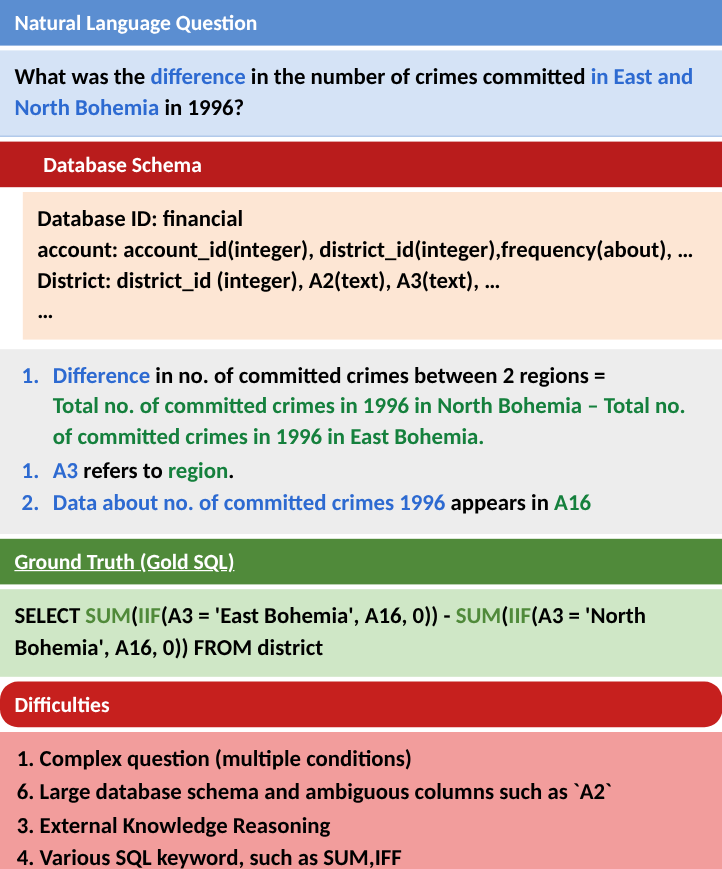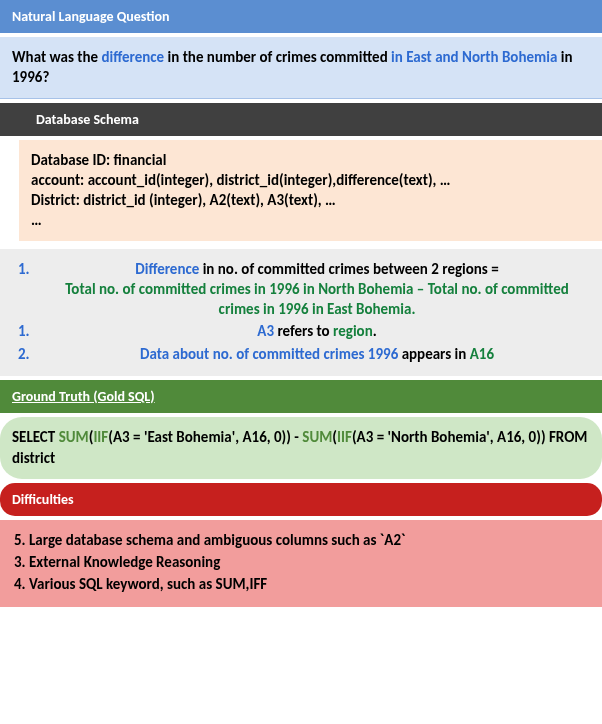--- a/index.html
+++ b/index.html
@@ -7,78 +7,78 @@
     font-family: Calibri, Arial, sans-serif;
     width: 602px;
     font-size: 16px;
     color: #000;
   }
   .section { width: 100%; }
   .header {
     color: #fff;
     font-weight: bold;
     padding: 8px 12px;
-    font-size: 14px;
+    font-size: 18px;
   }
   .body {
     padding: 10px 12px;
     font-weight: bold;
-    font-size: 15px;
+    font-size: 19px;
     line-height: 1.35;
   }
   
   .nlq-header { background: #5b8ed1; }
   .nlq-body   { background: #d5e3f6; border-bottom: 1px solid #a7c2e8; }
   
-  .schema-header { background: #404040; padding-left: 36px; }
+  .schema-header { background: #b91c1c; padding-left: 36px; }
   .schema-body   { background: #fde6d4; font-weight: bold; margin-left: 19px; }
   
   .ext-header { background: #999999; }
   .ext-body   { background: #ededed; }
   
   .gt-header { background: #508a3a; text-decoration: underline; }
   .gt-body   { background: #cfe7c6; }
   
   .diff-header { background: #c6201e; border-radius: 15px; }
   .diff-body   { background: #f29d9c; }
 
   .blue   { color: #2d6ad1; }
   .orange { color: #15803d; }
   .green  { color: #508a3a; }
 
   ol.ext-list { list-style: none; padding-left: 6px; }
   ol.ext-list li { display: flex; margin-bottom: 2px; }
   ol.ext-list .num { width: 26px; flex-shrink: 0; color: #2d6ad1; font-weight: bold; }
-  ol.ext-list .txt { flex: 1; text-align: center; }
+  ol.ext-list .txt { flex: 1; }
 
   ol.diff-list { list-style: none; padding-left: 2px; }
   ol.diff-list li { margin-bottom: 2px; }
 
   .spacer-xs { height: 4px; }
-  .sql-line { line-height: 1.4; border-radius: 22px; }
+  .sql-line { line-height: 1.4; }
 </style>
 </head>
 <body>
 
 <div class="section">
   <div class="header nlq-header">Natural Language Question</div>
   <div class="spacer-xs"></div>
   <div class="body nlq-body">
     <span>What was the </span><span class="blue">difference</span><span> in the number of crimes committed </span><span class="blue">in East and North Bohemia</span><span> in 1996?</span>
   </div>
 </div>
 
 <div class="spacer-xs"></div>
 
 <div class="section">
   <div class="header schema-header">Database Schema</div>
   <div class="spacer-xs"></div>
   <div class="body schema-body">
     <div>Database ID: financial</div>
-    <div>account: account_id(integer), district_id(integer),difference(text),  …</div>
+    <div>account: account_id(integer), district_id(integer),frequency(about),  …</div>
     <div>District: district_id (integer), A2(text),  A3(text),  …</div>
     <div>…</div>
   </div>
 </div>
 
 <div class="spacer-xs"></div>
 
 <div class="section">
   <div class="spacer-xs"></div>
   <div class="body ext-body">
@@ -116,18 +116,19 @@
   </div>
 </div>
 
 <div class="spacer-xs"></div>
 
 <div class="section">
   <div class="header diff-header">Difficulties</div>
   <div class="spacer-xs"></div>
   <div class="body diff-body">
     <ol class="diff-list">
-      <li>5. Large database schema and ambiguous columns such as `A2`</li>
+      <li>1. Complex question (multiple conditions)</li>
+      <li>6. Large database schema and ambiguous columns such as `A2`</li>
       <li>3. External Knowledge Reasoning</li>
       <li>4. Various SQL keyword, such as SUM,IFF</li>
     </ol>
   </div>
 </div>
 
 </body></html>

